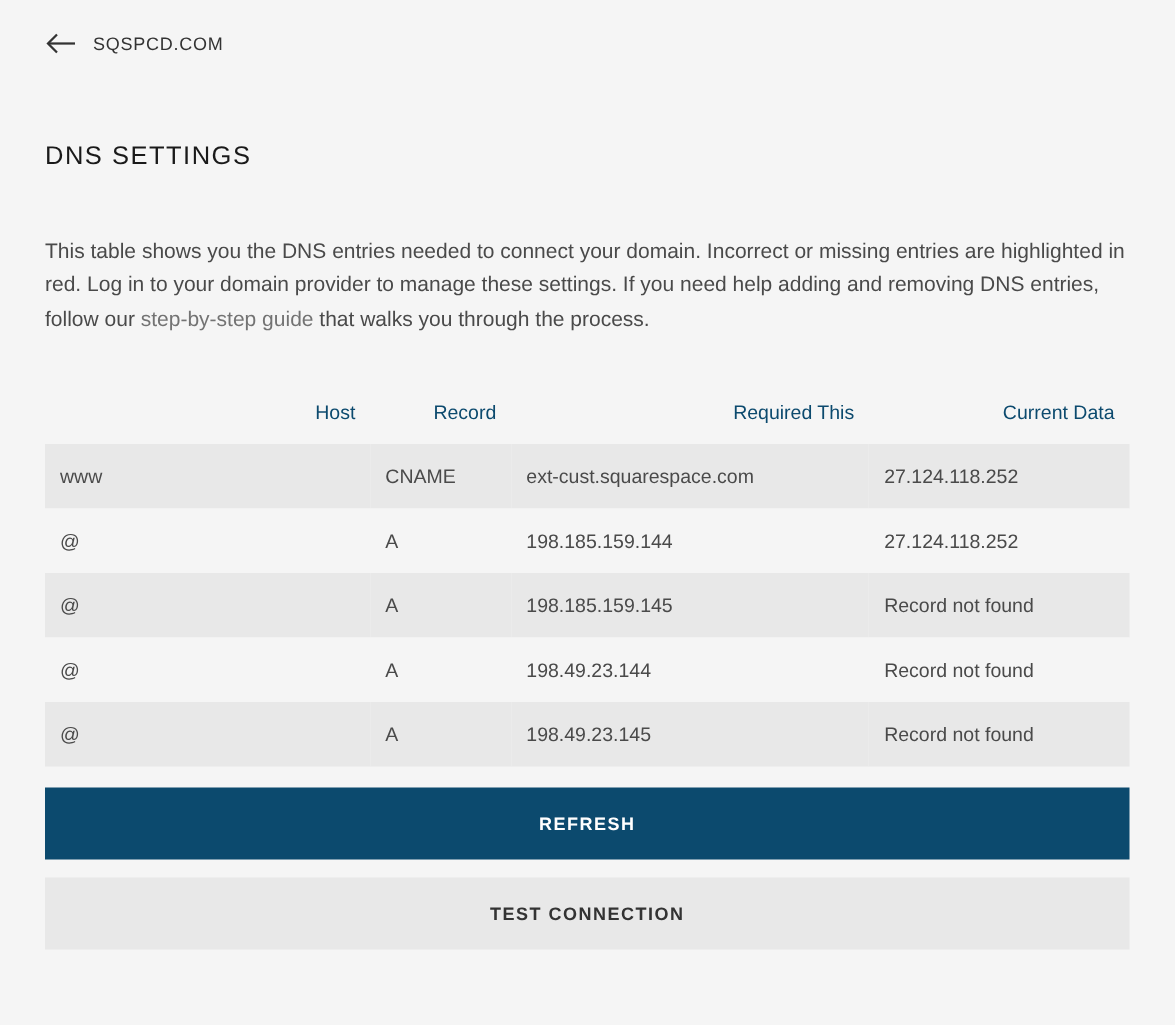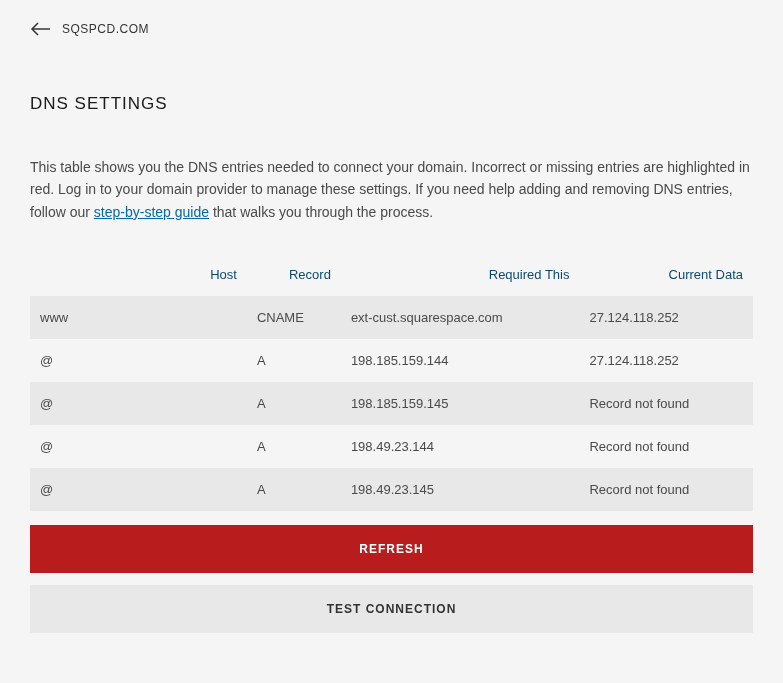--- a/index.html
+++ b/index.html
@@ -42,22 +42,21 @@
       margin-top: 36px;
       margin-bottom: 42px;
     }
     .description {
       font-size: 14px;
       line-height: 1.6;
       color: #4a4a4a;
       margin-bottom: 30px;
     }
     .guide-link {
-      color: #0369a1;
-      text-decoration: underline;
+      color: #737373;
       cursor: pointer;
     }
     .dns-table {
       width: 100%;
       border-collapse: collapse;
       margin-bottom: 14px;
     }
     .dns-table th {
       text-align: right;
       font-size: 13px;
@@ -93,21 +92,21 @@
       padding: 17px;
       border: none;
       font-size: 12px;
       font-weight: 600;
       letter-spacing: 1px;
       cursor: pointer;
       margin-bottom: 12px;
       font-family: inherit;
     }
     .btn-primary {
-      background: #b91c1c;
+      background: #0c4a6e;
       color: #fff;
     }
     .btn-secondary {
       background: #e8e8e8;
       color: #333;
     }
   </style>
 </head>
 <body>
 

